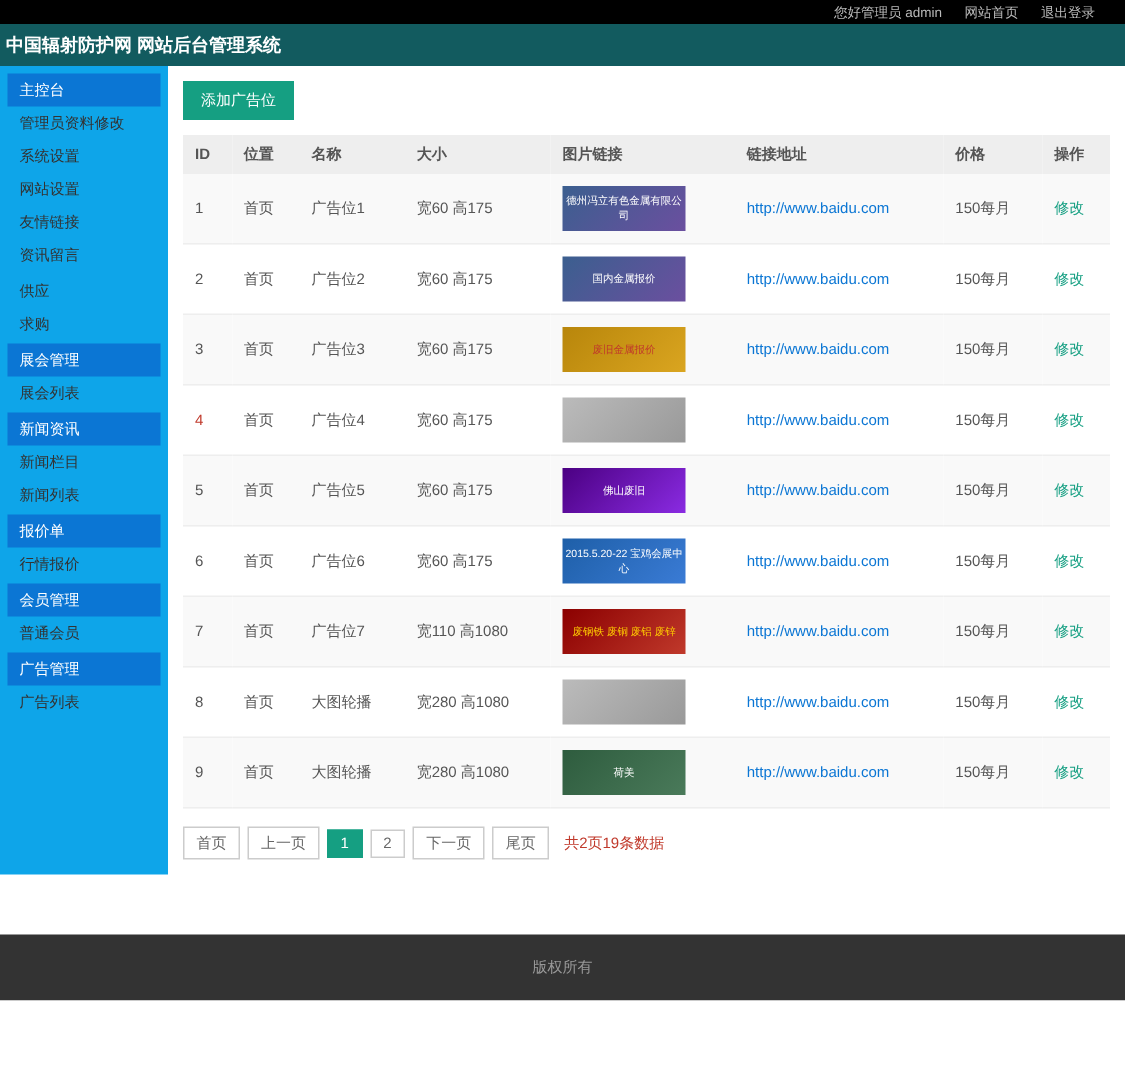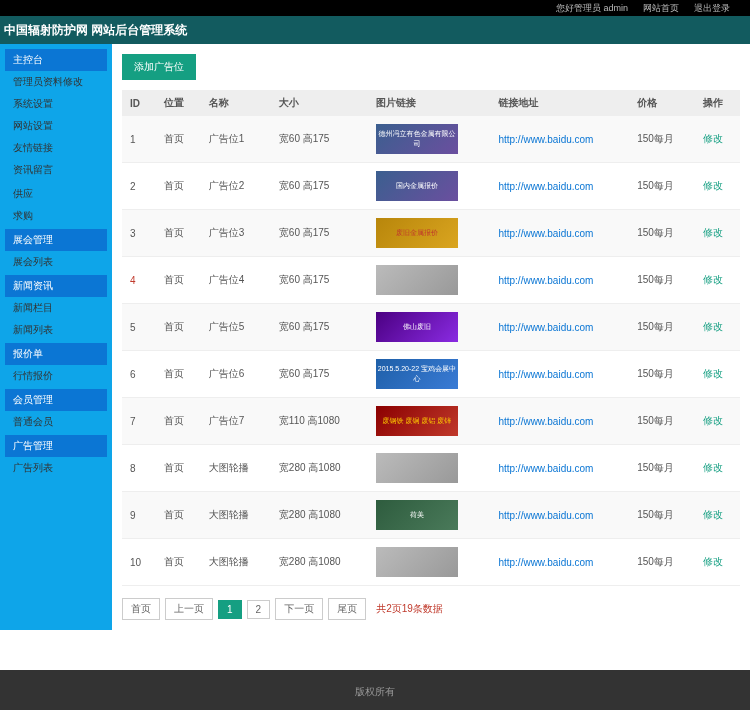--- a/index.html
+++ b/index.html
@@ -202,32 +202,20 @@
             <td>首页</td>
             <td>大图轮播</td>
             <td>宽280 高1080</td>
             <td>
               <div class="img-thumb mixed">荷美</div>
             </td>
             <td><span class="link-url">http://www.baidu.com</span></td>
             <td>150每月</td>
             <td><span class="action-link">修改</span></td>
           </tr>
-          <tr>
-            <td class="">10</td>
-            <td>首页</td>
-            <td>大图轮播</td>
-            <td>宽280 高1080</td>
-            <td>
-              <div class="img-thumb gray"></div>
-            </td>
-            <td><span class="link-url">http://www.baidu.com</span></td>
-            <td>150每月</td>
-            <td><span class="action-link">修改</span></td>
-          </tr>
         </tbody>
     </table>
     <div class="pagination">
       <span class="page-btn">首页</span>
       <span class="page-btn">上一页</span>
       <span class="page-btn active">1</span>
       <span class="page-btn">2</span>
       <span class="page-btn">下一页</span>
       <span class="page-btn">尾页</span>
       <span class="page-info">共2页19条数据</span>

